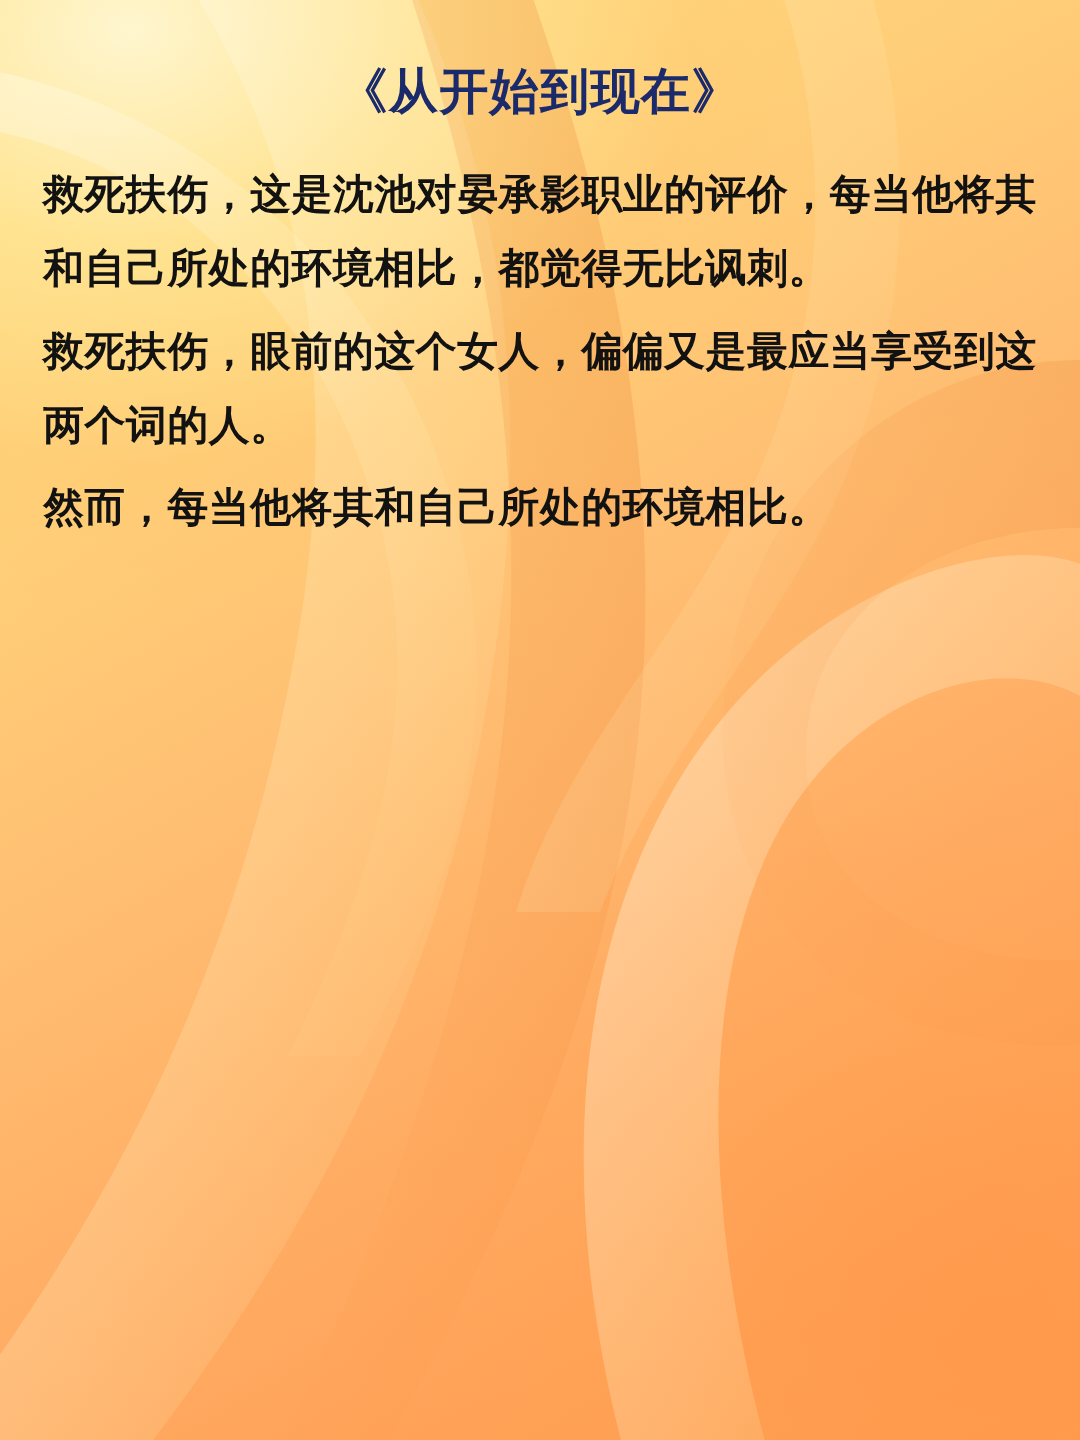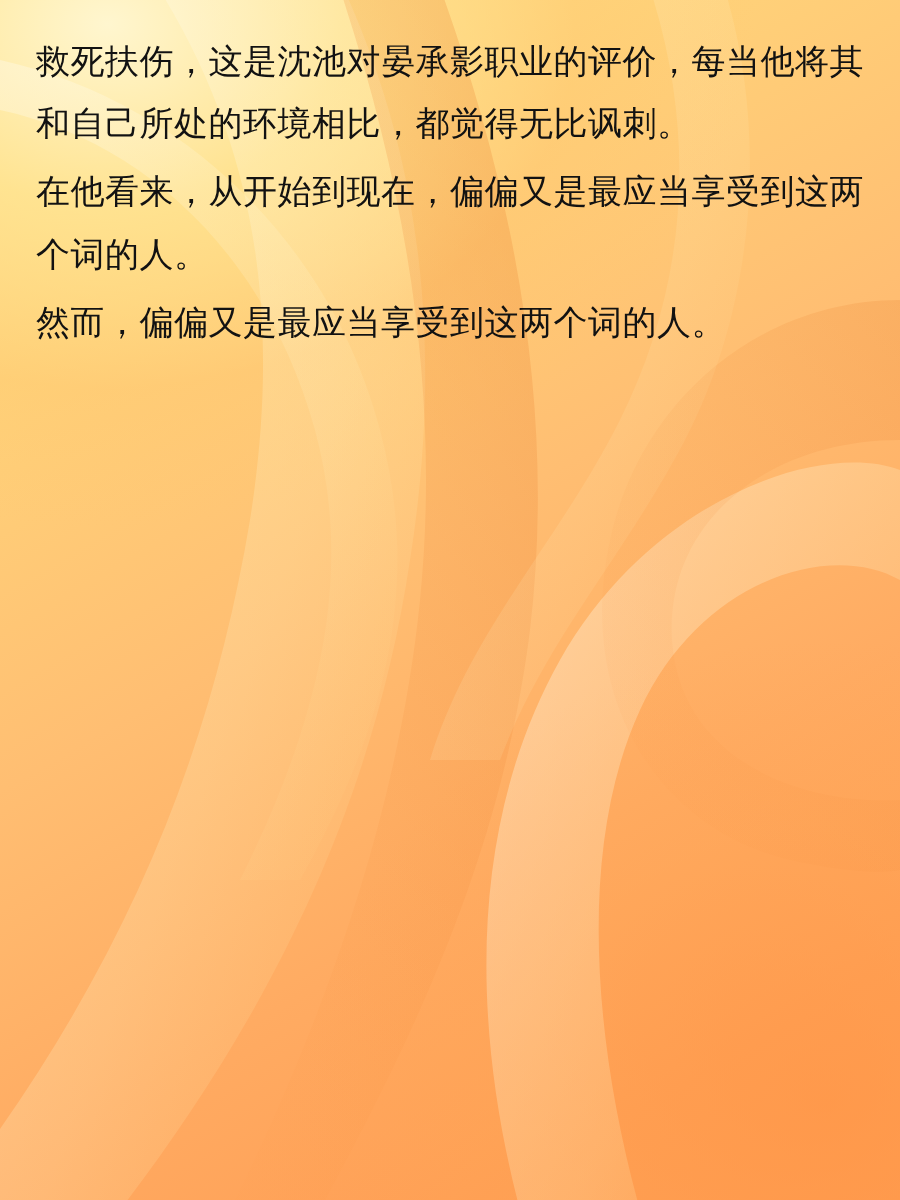--- a/index.html
+++ b/index.html
@@ -54,21 +54,21 @@
   }
 
   .para {
     margin: 0 0 6px 0;
     font-size: 34px;
     line-height: 1.83;
     color: #121212;
     letter-spacing: 0.5px;
     text-align: justify;
     text-justify: inter-character;
-    font-weight: 400;
+    font-weight: 700;
   }
 </style>
 </head>
 <body>
 
 <div id="card">
 
   <svg class="swirls" width="900" height="1200" viewBox="0 0 900 1200" aria-hidden="true">
     <defs>
       <linearGradient id="lightRibbon" x1="0" y1="0" x2="1" y2="1">
@@ -84,21 +84,22 @@
 
     <path d="M -60 1210 C 120 980, 210 760, 250 520 C 285 300, 250 120, 140 -40 L 330 -40 C 420 140, 445 340, 410 560 C 370 830, 250 1040, 120 1210 Z" fill="url(#lightRibbon)"></path>
     <path d="M 230 1210 C 330 1010, 400 800, 420 600 C 440 400, 410 190, 330 -40 L 430 -40 C 520 200, 555 420, 530 630 C 500 870, 400 1060, 320 1210 Z" fill="url(#darkRibbon)"></path>
     <path d="M 520 1210 C 470 1020, 470 820, 560 660 C 650 500, 820 440, 900 470 L 900 580 C 830 540, 700 580, 640 710 C 580 840, 590 1030, 640 1210 Z" fill="url(#lightRibbon)"></path>
     <path d="M 900 300 C 760 300, 640 400, 610 540 C 575 700, 660 830, 790 860 C 870 878, 900 870, 900 870 L 900 800 C 800 805, 680 760, 672 640 C 665 520, 770 440, 900 440 Z" fill="url(#darkRibbon)" opacity="0.7"></path>
     <path d="M 0 60 C 180 100, 330 240, 380 430 C 420 580, 390 720, 300 880 L 240 880 C 330 700, 350 560, 315 430 C 265 250, 140 140, 0 110 Z" fill="url(#lightRibbon)" opacity="0.75"></path>
     <path d="M 640 -40 C 700 120, 690 280, 620 420 C 560 540, 470 630, 430 760 L 500 760 C 545 640, 625 555, 685 440 C 760 295, 770 110, 715 -40 Z" fill="url(#lightRibbon)" opacity="0.55"></path>
   </svg>
 
   <div id="content">
+    <h1 id="doc-title">《从开始到现在》</h1>
 
     <div id="body-text">
       <p class="para">救死扶伤，这是沈池对晏承影职业的评价，每当他将其和自己所处的环境相比，都觉得无比讽刺。</p>
-      <p class="para">在他看来，从开始到现在，偏偏又是最应当享受到这两个词的人。</p>
-      <p class="para">然而，偏偏又是最应当享受到这两个词的人。</p>
+      <p class="para">救死扶伤，眼前的这个女人，偏偏又是最应当享受到这两个词的人。</p>
+      <p class="para">然而，每当他将其和自己所处的环境相比。</p>
     </div>
   </div>
 
 </div>
 
 </body></html>

